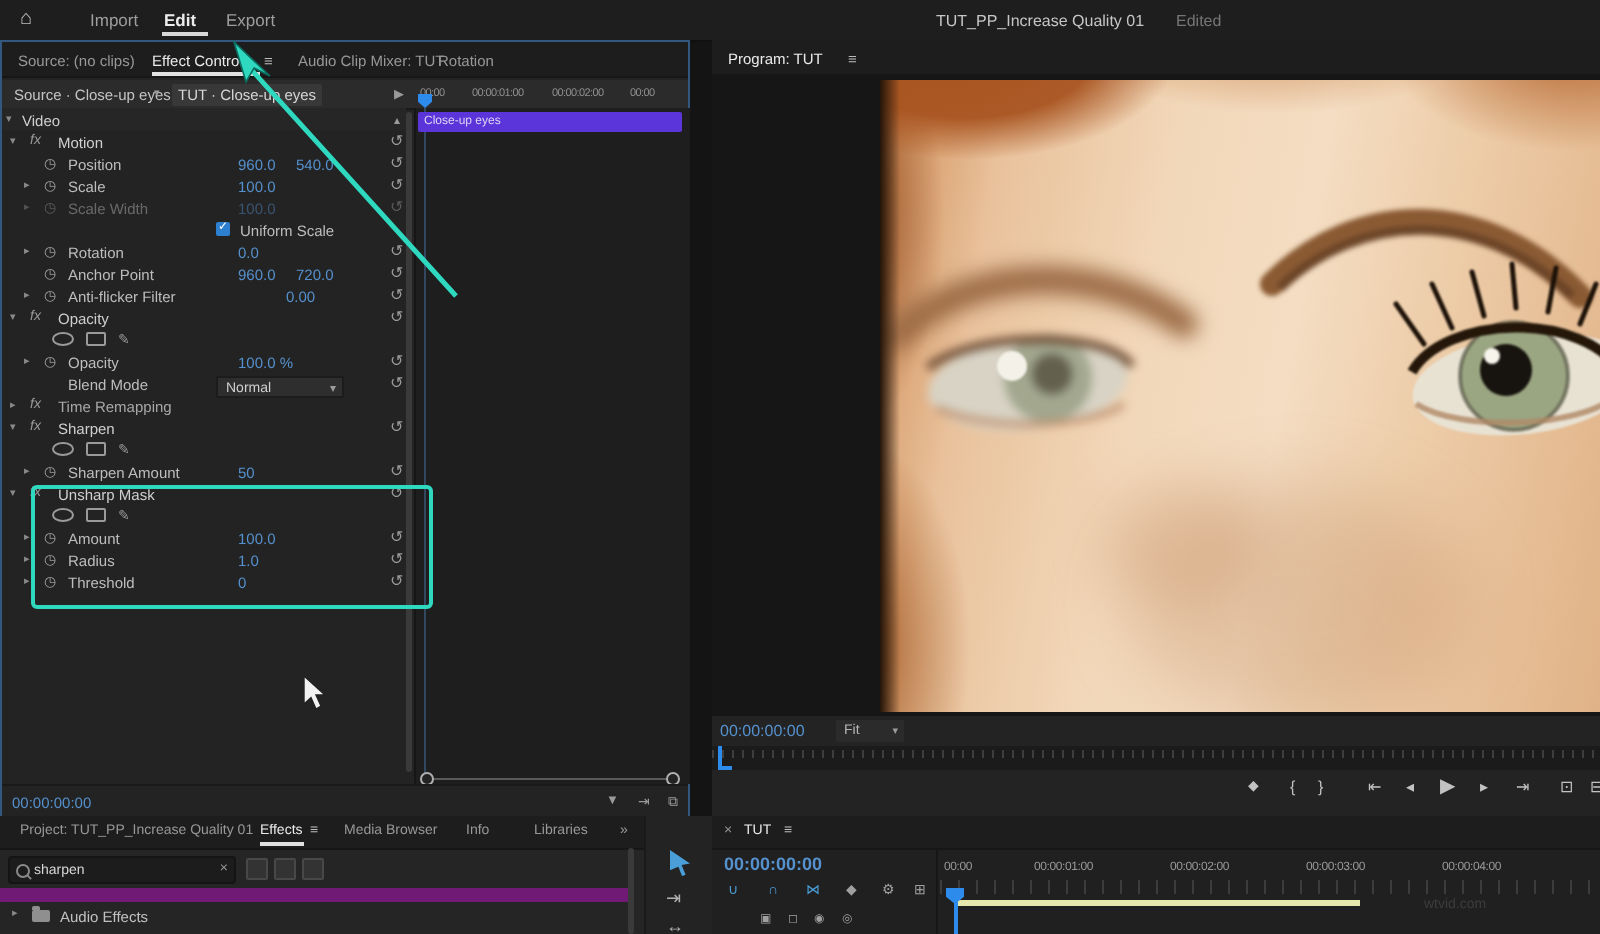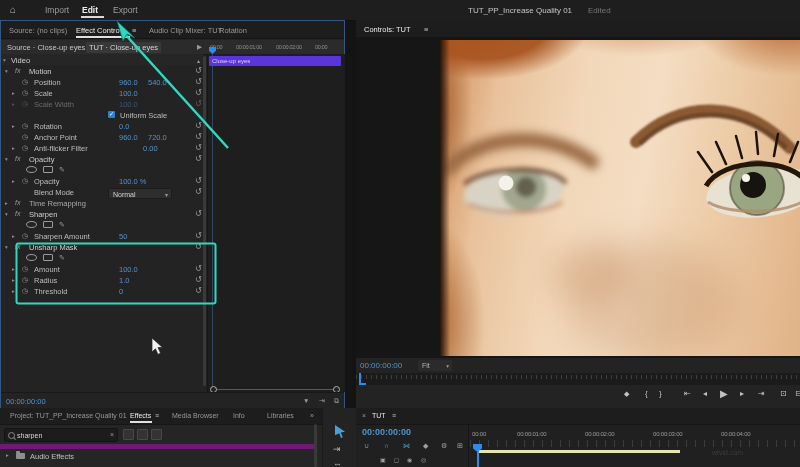--- a/index.html
+++ b/index.html
@@ -332,36 +332,36 @@
     <span class="ptab" style="left:310px;top:4px;font-size:7px;">»</span>
   </div>
   <div class="searchwrap">
     <span class="mag"></span>
     <input value="sharpen" style="">
     <span class="abs" style="right:3px;top:2px;font-size:7px;color:#9a9a9a;">×</span>
   </div>
   <span class="binicon" style="left:123px;"></span>
   <span class="binicon" style="left:137px;"></span>
   <span class="binicon" style="left:151px;"></span>
-  <div class="fold-row" style="left:0;top:444px;width:316px;height:12px;border-top:5px solid #701a75;">
+  <div class="fold-row" style="left:0;top:444px;width:316px;height:12px;border-top:7px solid #701a75;">
     <span class="abs tw" style="left:6px;top:4px;">▸</span>
     <span class="folder" style="left:16px;top:4px;"></span>
     <span class="abs" style="left:30px;top:3px;">Audio Effects</span>
   </div>
   <div class="abs" style="left:314px;top:424px;width:3px;height:43px;background:#3a3a3a;border-radius:2px;"></div>
 
   <div class="toolstrip">
     <span class="selarrow" style="left:12px;top:17px;"></span>
     <span class="abs" style="left:10px;top:36px;font-size:9px;color:#b0b0b0;">⇥</span>
     <span class="abs" style="left:10px;top:50px;font-size:9px;color:#b0b0b0;">↔</span>
   </div>
 
   <div class="panelgroup" style="left:356px;top:20px;width:444px;height:388px;"></div>
   <div class="tabbar" style="left:356px;top:20px;width:444px;height:17px;">
-    <span class="ptab active" style="left:8px;">Controls: TUT</span>
+    <span class="ptab active" style="left:8px;">Program: TUT</span>
     <span class="ptab" style="left:68px;color:#bdbdbd;">≡</span>
   </div>
   <div class="monitor"></div>
 
   <div class="video">
     <svg width="360" height="316" viewBox="0 0 360 316">
       <g style="filter:blur(5px)">
         <path d="M 8,128 C 40,96 105,88 152,122" stroke="#9b6a44" stroke-width="14" fill="none" stroke-linecap="round"></path>
       </g>
       <g style="filter:blur(2.5px)">

